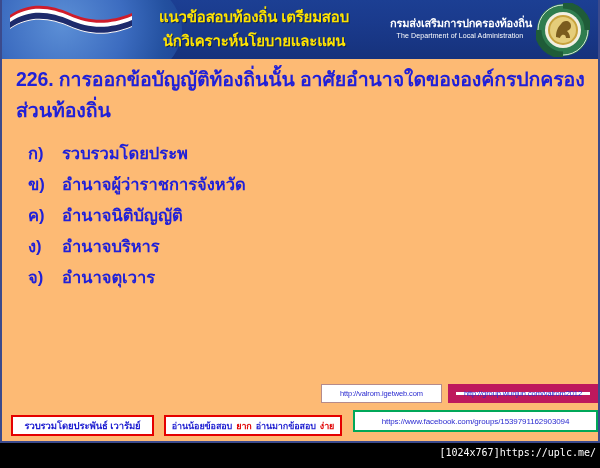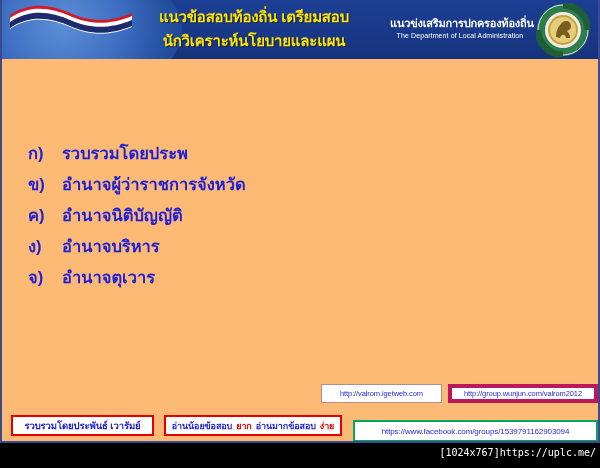--- a/index.html
+++ b/index.html
@@ -155,24 +155,24 @@
     font-size: 7.5px;
     color: #2a2ad0;
     letter-spacing: -0.1px;
   }
   .lb-igetweb {
     left: 319px; top: 384px; width: 121px; height: 19px;
     border: 1.5px solid #b58b8b;
   }
   .lb-wunjun {
     left: 446px; top: 384px; width: 150px; height: 19px;
-    border: 4px solid #be185d;
+    border: 8px solid #be185d;
   }
   .lb-facebook {
-    left: 351px; top: 420px; width: 245px; height: 22px;
+    left: 351px; top: 410px; width: 245px; height: 22px;
     border: 2px solid #00a859;
     font-size: 8px;
   }
   .lb-author {
     left: 9px; top: 415px; width: 143px; height: 21px;
     border: 2px solid #e50000;
     font-size: 9.5px;
     font-weight: bold;
     color: #1a1ad0;
     justify-content: center;
@@ -231,36 +231,37 @@
           <path d="M2,31 C22,17 44,21 62,29 C80,37 100,39 124,29 L124,38 C100,48 80,46 62,38 C44,30 22,26 2,41 Z" fill="#d01c2a"></path>
         </g>
       </svg>
 
       <div class="banner-title">
         <div>แนวข้อสอบท้องถิ่น เตรียมสอบ</div>
         <div>นักวิเคราะห์นโยบายและแผน</div>
       </div>
 
       <div class="dept-block">
-        <div class="dept-th">แนวข่งเสริมการปกครองท้องถิ่น</div>
+        <div class="dept-th">กรมส่งเสริมการปกครองท้องถิ่น</div>
         <div class="dept-en">The Department of Local Administration</div>
       </div>
 
       <svg class="emblem" viewBox="0 0 54 54">
         <circle cx="27" cy="27" r="26" fill="#2f7d4f"></circle>
         <circle cx="27" cy="27" r="25" fill="none" stroke="#d8e8d8" stroke-width="1"></circle>
         <circle cx="27" cy="27" r="18" fill="#f2efe2"></circle>
         <circle cx="27" cy="27" r="15" fill="#c7a23c"></circle>
         <circle cx="27" cy="27" r="13" fill="#e5cd7a"></circle>
         <path d="M20,34 C20,28 22,24 25,21 C26,19 28,18 30,18 C33,18 35,20 35,23 C35,26 33,27 31,28 C33,30 34,32 34,35 L30,35 C30,32 28,31 26,32 C25,33 24,34 24,35 Z" fill="#7a5c1e"></path>
         <path d="M27,2 A25,25 0 0,1 52,27" fill="none" stroke="#1f5c38" stroke-width="7"></path>
         <path d="M2,27 A25,25 0 0,0 27,52" fill="none" stroke="#1f5c38" stroke-width="7"></path>
       </svg>
     </div>
 
+    <div class="question">226. การออกข้อบัญญัติท้องถิ่นนั้น อาศัยอำนาจใดขององค์กรปกครองส่วนท้องถิ่น</div>
 
     <div class="options">
       <div class="option-row">
         <span class="option-key">ก)</span>
         <span class="option-text">รวบรวมโดยประพ</span>
       </div>
       <div class="option-row">
         <span class="option-key">ข)</span>
         <span class="option-text">อำนาจผู้ว่าราชการจังหวัด</span>
       </div>

